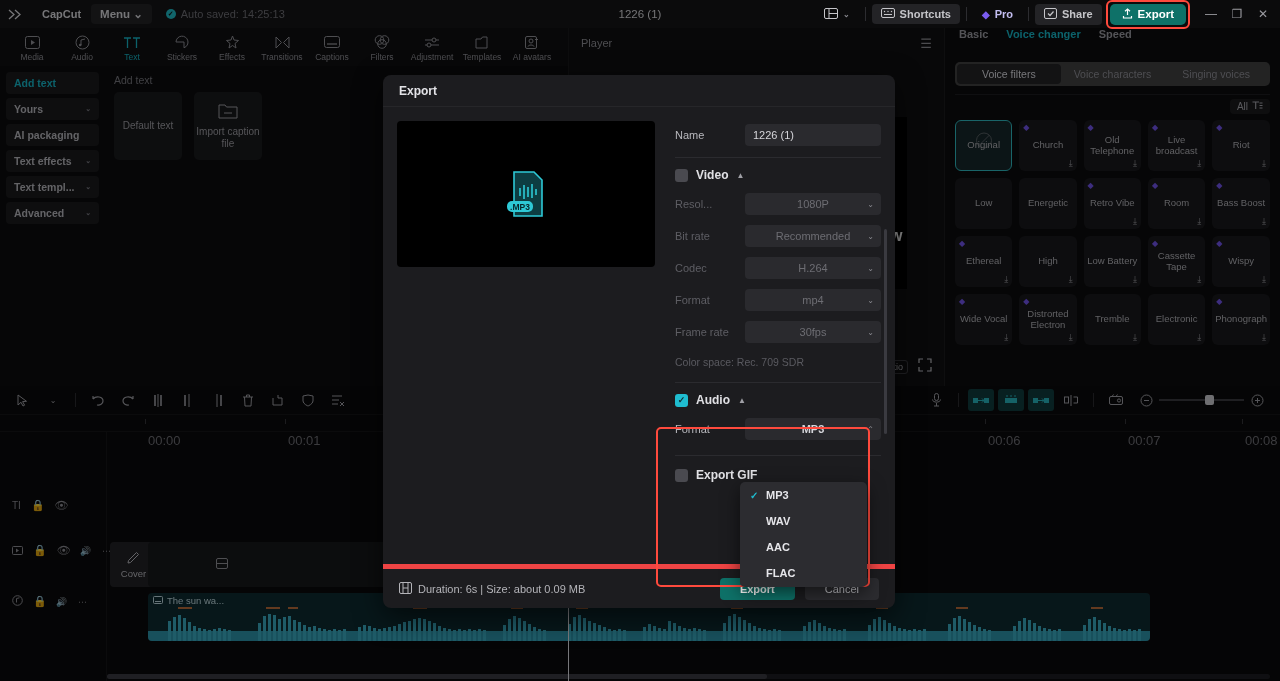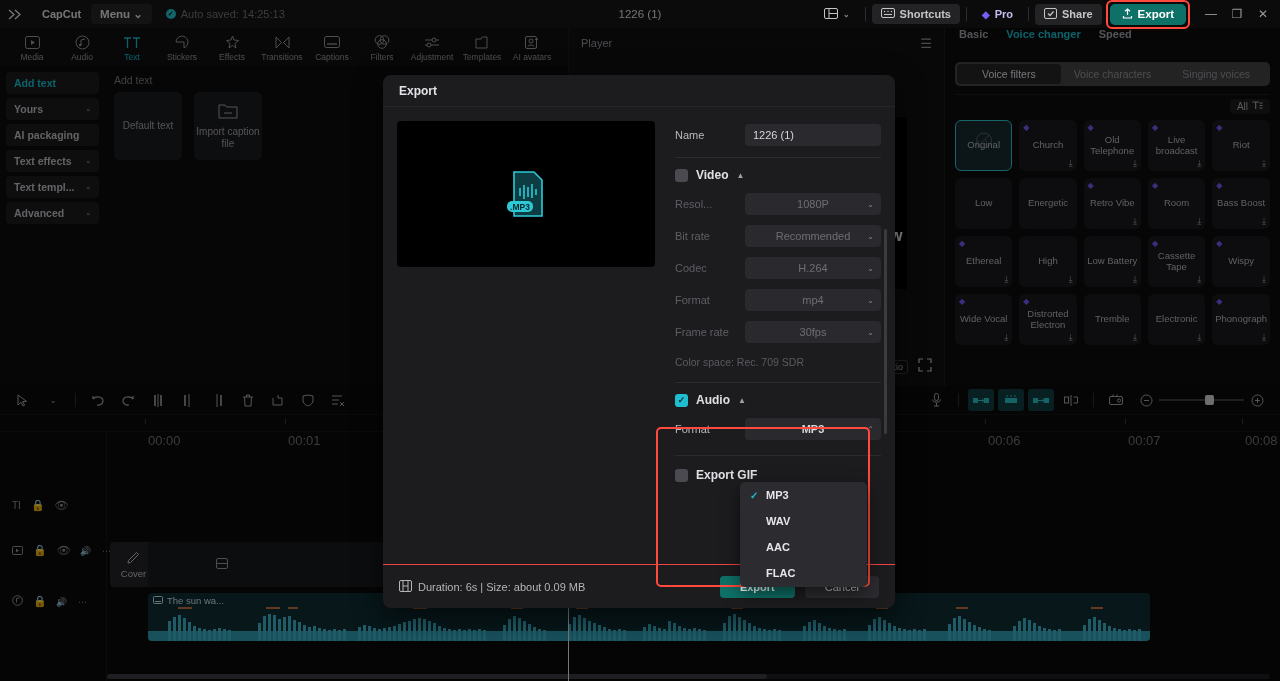--- a/index.html
+++ b/index.html
@@ -214,21 +214,21 @@
   .folderbtn { width: 22px; height: 22px; margin-left: 6px; background: #2a2a2e; border-radius: 4px; display: flex; align-items: center; justify-content: center; color: #d0d0d5; font-size: 11px; }
   .sec-div { height: 1px; background: #2b2b2f; margin: 8px 0 10px; }
   .sechead { display: flex; align-items: center; gap: 8px; font-size: 12px; color: #e0e0e4; font-weight: bold; margin-bottom: 8px; }
   .cbox { width: 13px; height: 13px; border-radius: 3px; background: #4a4a50; }
   .cbox.on { background: #1fbdd0; display: flex; align-items: center; justify-content: center; color: #0d2b30; font-size: 9px; font-weight: bold; }
   .sechead .caret { font-size: 8px; color: #a0a0a6; }
   .scrollbar { position: absolute; right: -6px; top: 108px; width: 3px; height: 205px; background: #3a3a40; border-radius: 2px; }
   .cspace { font-size: 10.5px; color: #5a5a60; margin-top: 10px; }
   .dlg-foot {
     position: absolute; bottom: 0; left: 0; right: 0; height: 44px;
-    display: flex; align-items: center; padding: 0 16px; border-top: 1px solid #ef4444; gap: 35px;
+    display: flex; align-items: center; padding: 0 16px; border-top: 5px solid #ef4444; gap: 35px;
   }
   .duration { display: flex; align-items: center; gap: 6px; font-size: 11px; color: #b4b4b9; }
   .foot-btns { margin-left: auto; display: flex; gap: 10px; }
   .btn-primary { background: #0e7168; color: #fff; font-size: 11px; padding: 5px 20px; border-radius: 4px; font-weight: bold; }
   .btn-ghost { background: #2c2c30; color: #c6c6cb; font-size: 11px; padding: 5px 20px; border-radius: 4px; }
 
   
   .audio-hl {
     position: absolute; left: 656px; top: 427px; width: 214px; height: 160px;
     border: 2.5px solid #ff4a3d; border-radius: 5px; z-index: 40; pointer-events: none;

